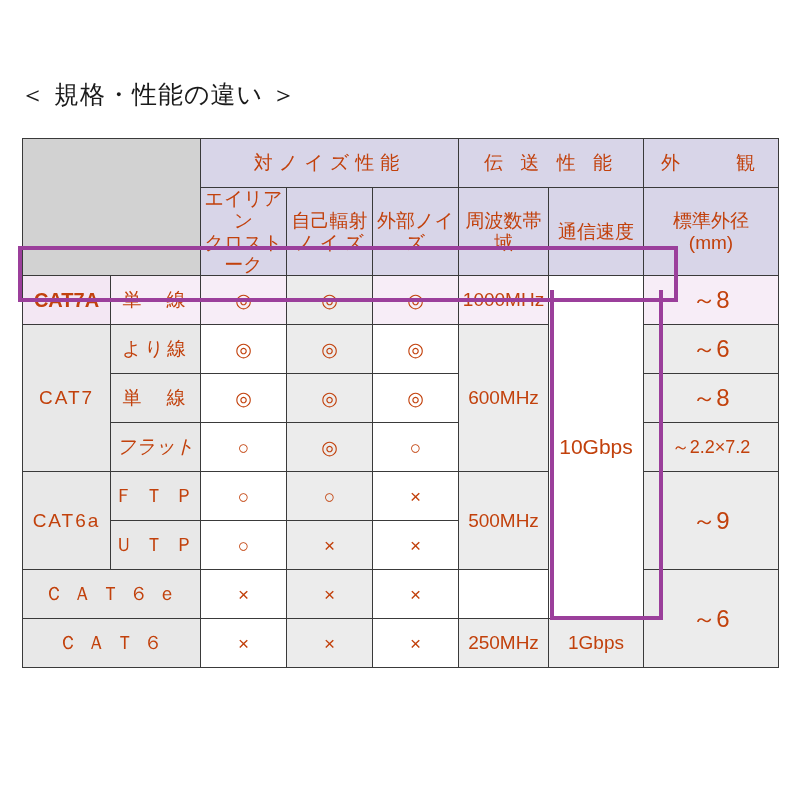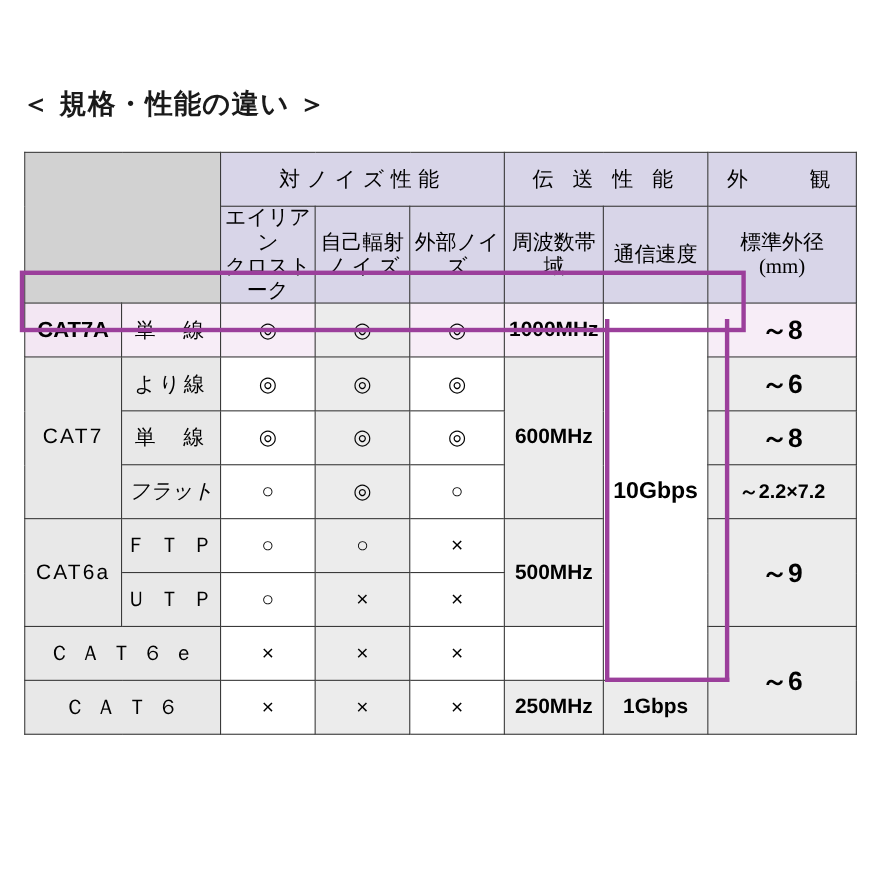--- a/index.html
+++ b/index.html
@@ -14,38 +14,38 @@
     position: relative;
     width: 800px;
     height: 800px;
     overflow: hidden;
   }
   #title {
     position: absolute;
     left: 20px;
     top: 78px;
     font-size: 25px;
-    font-weight: bold;
+    font-weight: normal;
     color: #1a1a1a;
     letter-spacing: 1px;
     white-space: nowrap;
   }
   table.spec {
     position: absolute;
     left: 22px;
     top: 138px;
     border-collapse: collapse;
     table-layout: fixed;
     width: 756px;
   }
   table.spec td {
     border: 1px solid #3a3a3a;
     text-align: center;
     vertical-align: middle;
-    color: #000000;
+    color: #c2410c;
     padding: 0;
     font-size: 19px;
   }
   
   col.c0 { width: 88px; }
   col.c1 { width: 90px; }
   col.c2 { width: 86px; }
   col.c3 { width: 86px; }
   col.c4 { width: 86px; }
   col.c5 { width: 90px; }
@@ -58,21 +58,21 @@
     letter-spacing: 6px;
     height: 48px;
     font-weight: normal;
   }
   .hdr-sub {
     background: #d8d5e8;
     font-size: 14px;
     line-height: 1.15;
     height: 46px;
   }
-  .hdr-sub .two-line { display: block; font-family: Liberation Serif, serif; }
+  .hdr-sub .two-line { display: block; }
   .corner { background: #d2d2d2; border: 1px solid #3a3a3a; }
 
   .rowlabel {
     background: #e8e8e8;
     font-size: 21px;
     letter-spacing: 2px;
   }
   .rowlabel.bold { font-weight: bold; font-size: 20px; letter-spacing: 0px; }
   .rowlabel.pink { background: #f3e7f3; }
   .sub-label {
@@ -82,21 +82,20 @@
   }
   .mark {
     background: #ffffff;
     font-size: 23px;
     height: 48px;
   }
   .mark.shade { background: #ececec; }
   .val {
     background: #ececec;
     font-size: 19px;
-    font-weight: bold;
   }
   .val.white { background: #ffffff; }
   .pinkrow { background: #f7edf7; }
 
   .dbl { font-size: 25px; line-height: 1; }
   .sgl { font-size: 25px; line-height: 1; }
   .x   { font-size: 24px; line-height: 1; }
 
   
   .outline {

